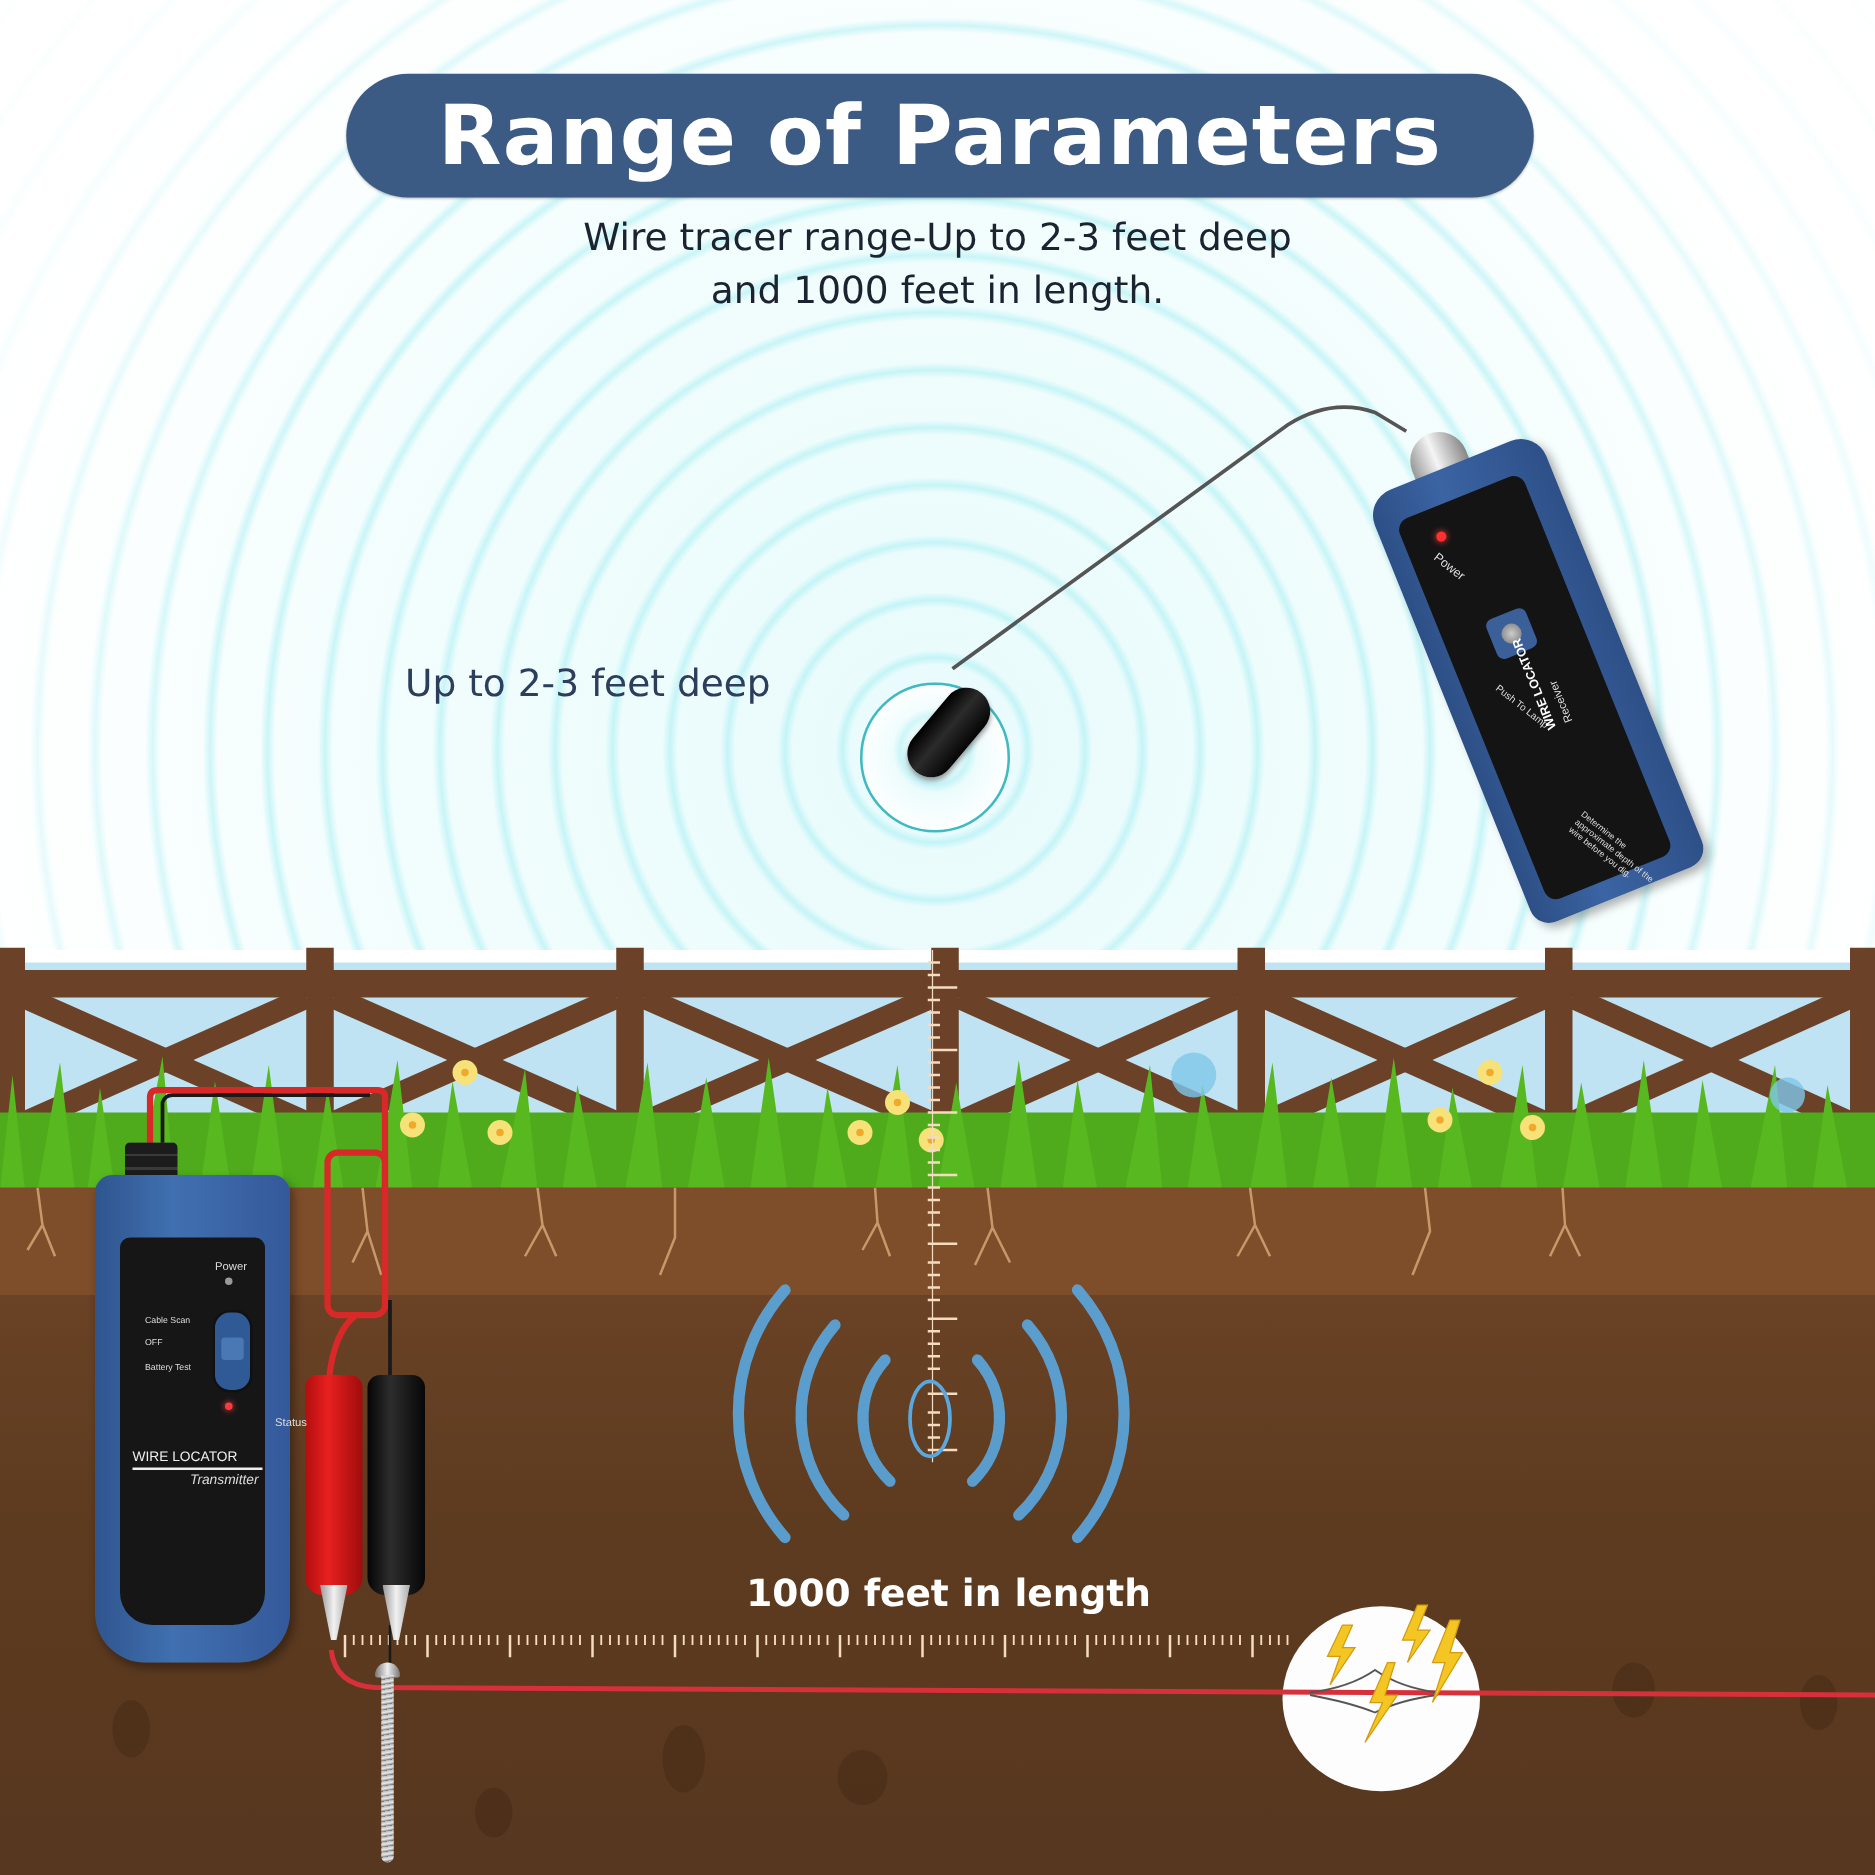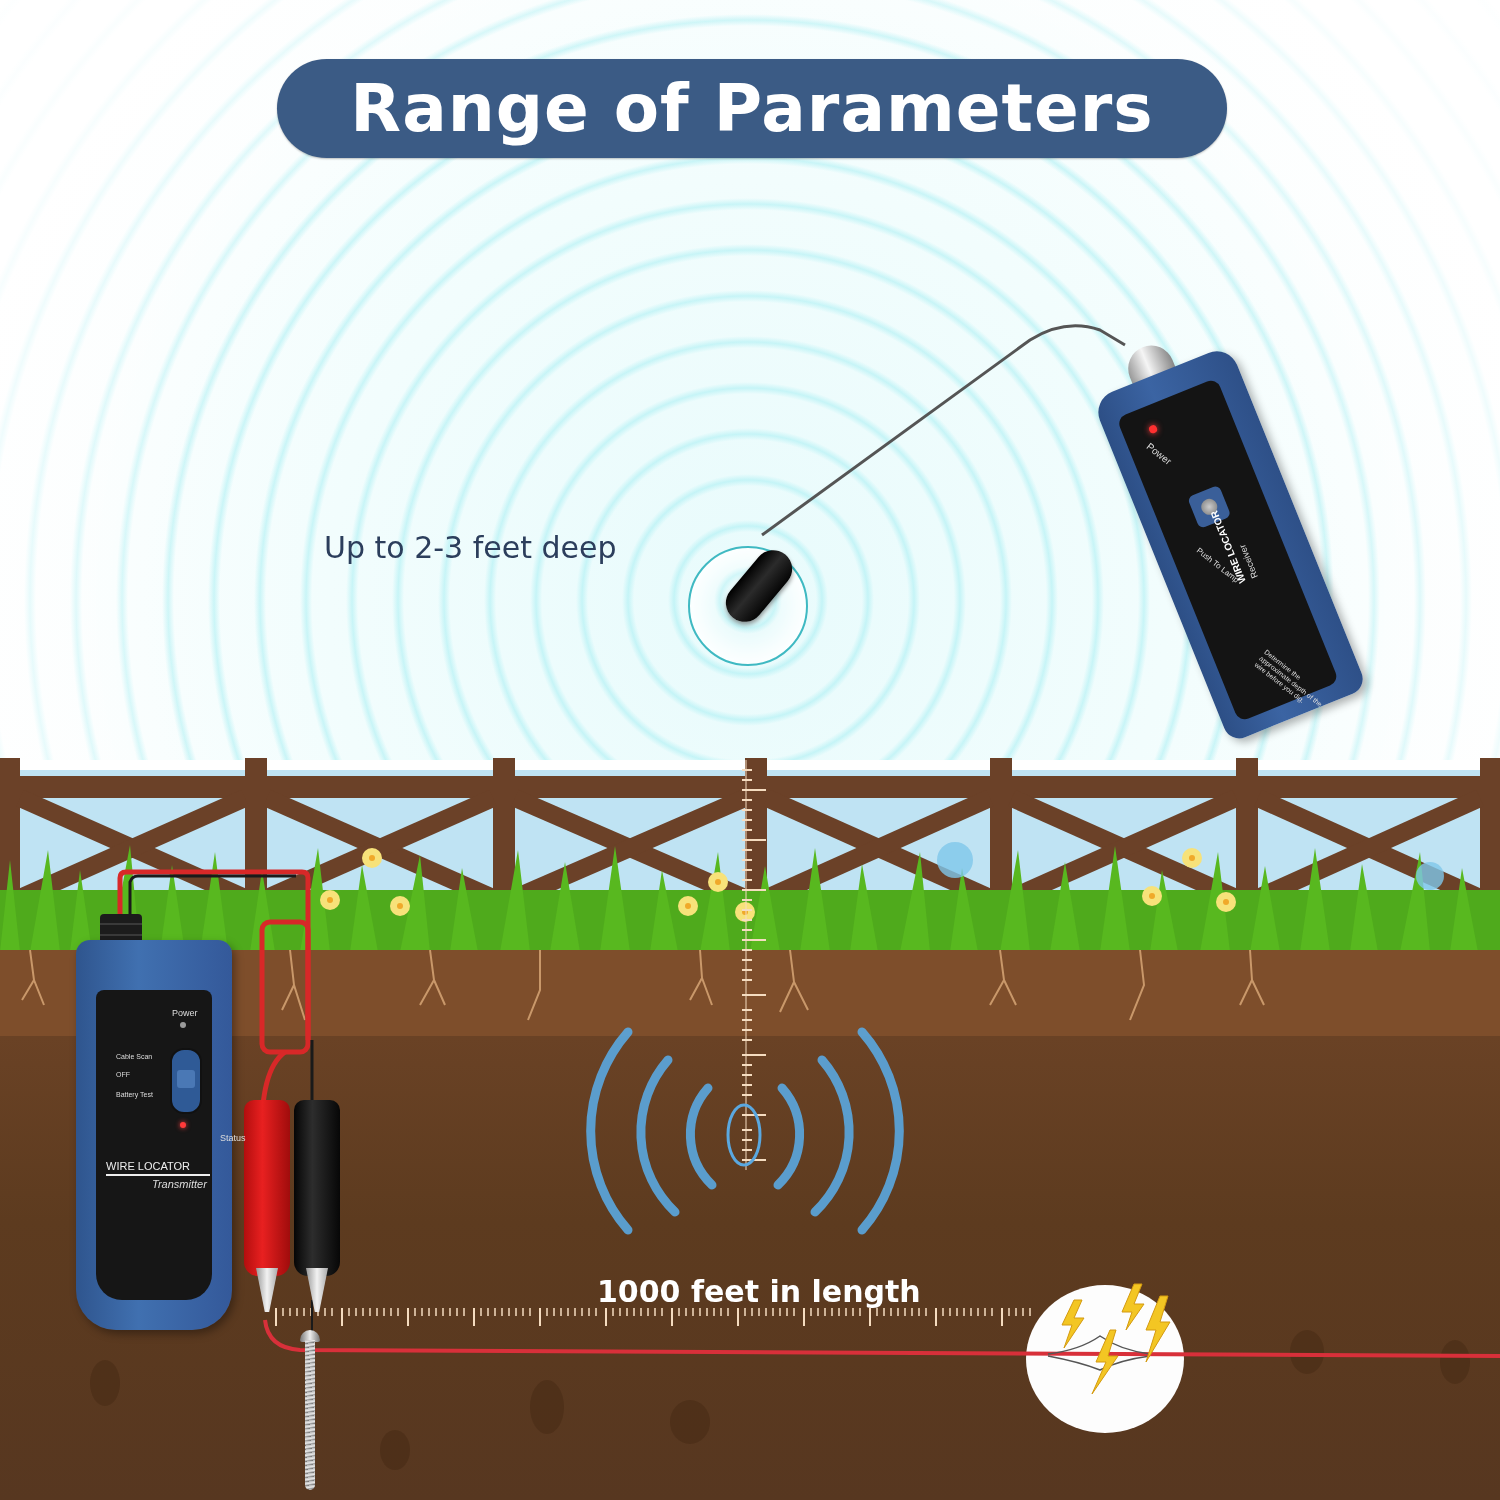--- a/index.html
+++ b/index.html
@@ -41,21 +41,21 @@
   .fence { position:absolute; left:0; top: 758px; width:1500px; height: 200px; }
   .grass { position:absolute; left:0; top: 840px; width:1500px; height: 112px; }
   .soil-top { position:absolute; left:0; top: 950px; width:1500px; height: 90px; background: #7e4e2b; }
   .soil { position:absolute; left:0; top: 1036px; width:1500px; height: 464px; background: linear-gradient(180deg,#6a4225,#5d3b1f 40%,#573720); }
   .soil-dot { position:absolute; border-radius: 50%; background: rgba(60,35,15,0.35); }
 
   .ruler-v { position:absolute; left: 742px; top: 760px; width: 24px; height: 410px; }
   .ruler-h { position:absolute; left: 272px; top: 1304px; width: 762px; height: 22px; }
 
   .waves { position:absolute; left: 560px; top: 1020px; width: 370px; height: 220px; }
-  .length-label { position:absolute; left: 597px; top: 1258px; color:#ffffff; font-size: 30px; font-weight: bold; font-family: "DejaVu Sans", sans-serif; margin-top: 16px; }
+  .length-label { position:absolute; left: 597px; top: 1258px; color:#ffffff; font-size: 30px; font-weight: bold; font-family: "DejaVu Sans", sans-serif; }
 
   .wire-line { position:absolute; left:0; top:0; }
   .fault-circle { position:absolute; left: 1026px; top: 1285px; width: 158px; height: 148px; border-radius: 50%; background: #fdfdfd; }
   .stake { position:absolute; left: 305px; top: 1340px; width: 10px; height: 150px; background: repeating-linear-gradient(170deg,#b9b9b9 0px,#e8e8e8 2px,#777 4px); border-radius: 0 0 5px 5px; }
   .stake-head { position:absolute; left: 300px; top: 1330px; width: 20px; height: 12px; border-radius: 10px 10px 2px 2px; background: linear-gradient(90deg,#777,#eee,#777); }
 
   
   .transmitter { position:absolute; left: 76px; top: 940px; width: 156px; height: 390px; }
   .tx-plug { position:absolute; left: 24px; top: -26px; width: 42px; height: 36px; border-radius: 4px; background: repeating-linear-gradient(180deg,#1c1c1c 0 9px,#3a3a3a 9px 11px); }
   .tx-body { position:absolute; left:0; top:0; width:156px; height:390px; border-radius: 14px 14px 40px 40px; background: linear-gradient(90deg,#2f558e,#4070b0 40%,#34599a); box-shadow: 3px 4px 8px rgba(0,0,0,0.35); }
@@ -77,20 +77,22 @@
 </head>
 <body>
 
 <div class="sky"></div>
 <div class="sky-fade"></div>
 
 <div class="title-pill">
   <span class="title-text">Range of Parameters</span>
 </div>
 <div class="subtitle">
+  <div>Wire tracer range-Up to 2-3 feet deep</div>
+  <div>and 1000 feet in length.</div>
 </div>
 
 <div class="depth-label">Up to 2-3 feet deep</div>
 
 <svg class="probe-wire" width="1500" height="760">
   <path d="M 762 535 L 1030 340 Q 1065 318 1100 330 L 1125 345" stroke="#555" stroke-width="3" fill="none"></path>
 </svg>
 <div class="probe-ring"></div>
 <div class="probe-tip"></div>
 

